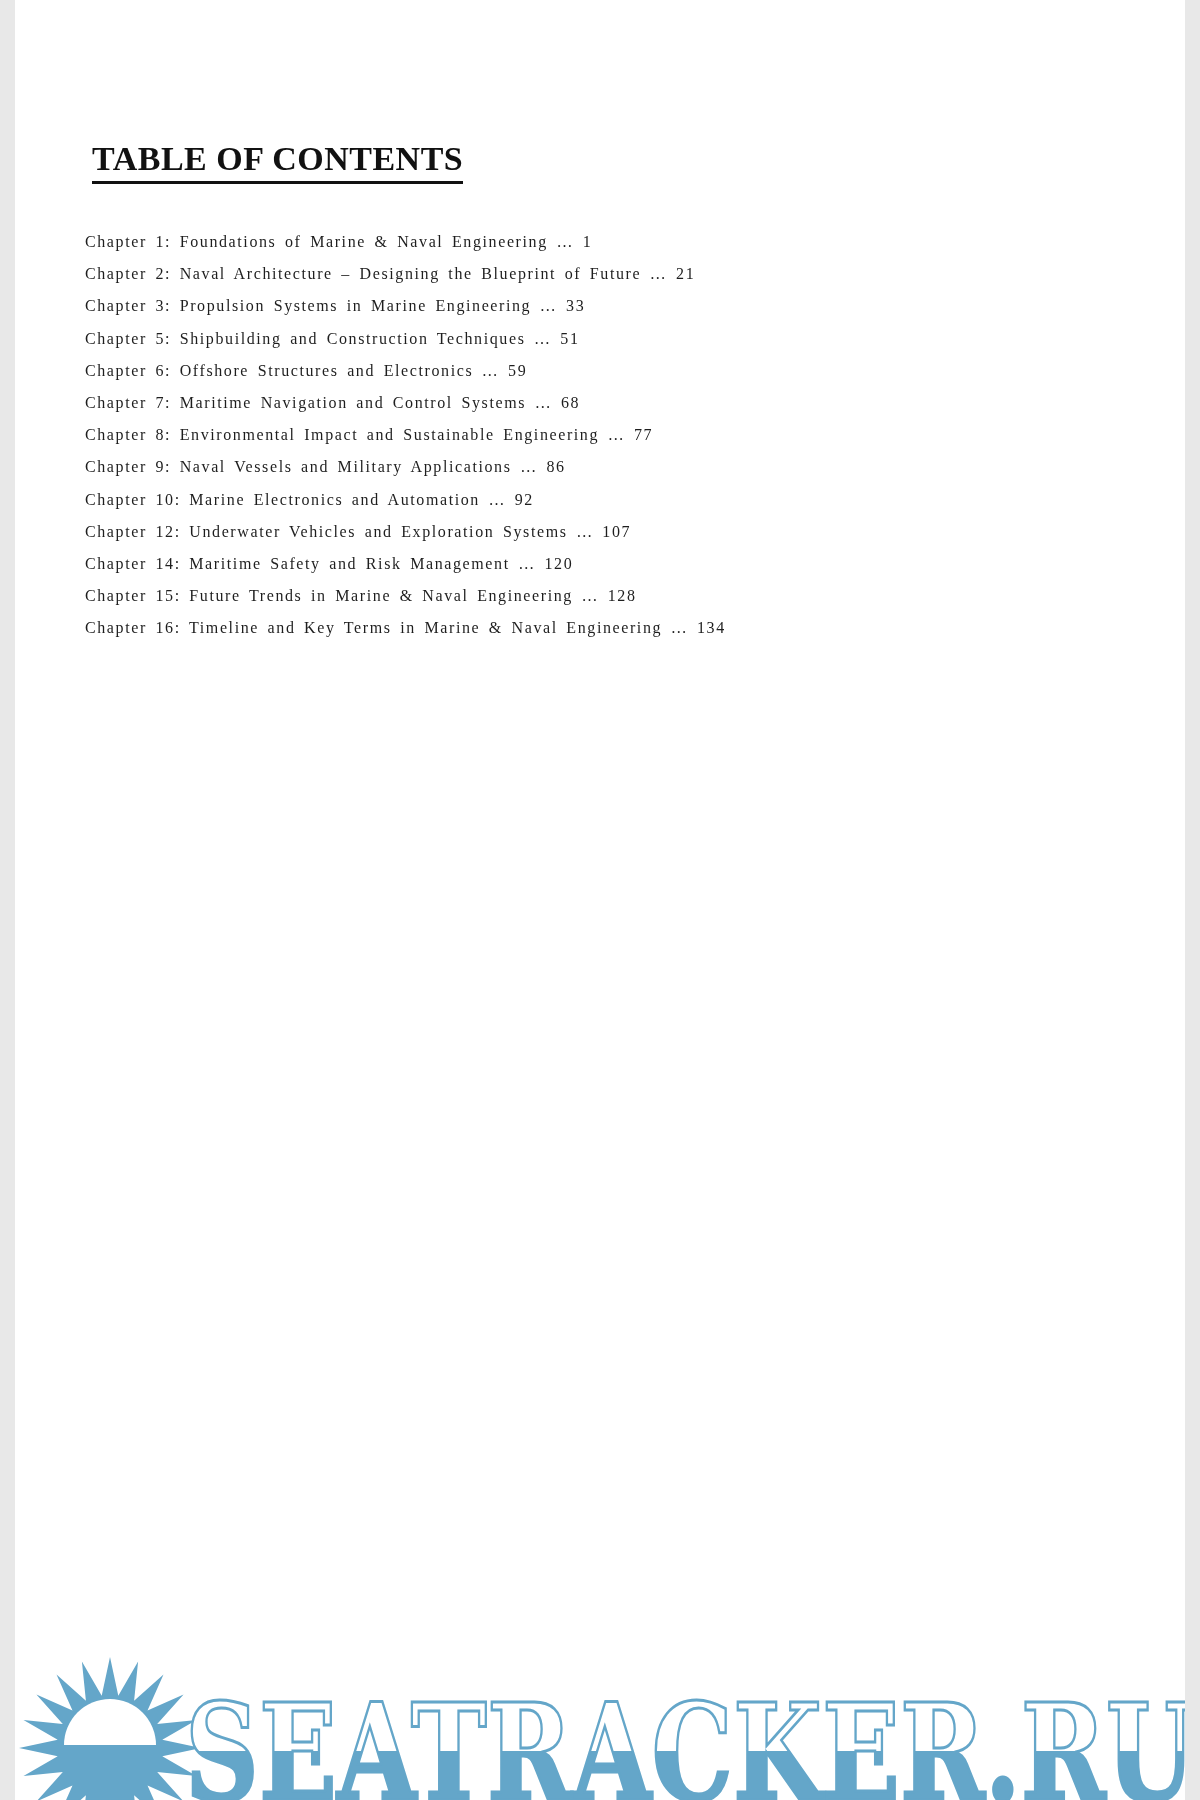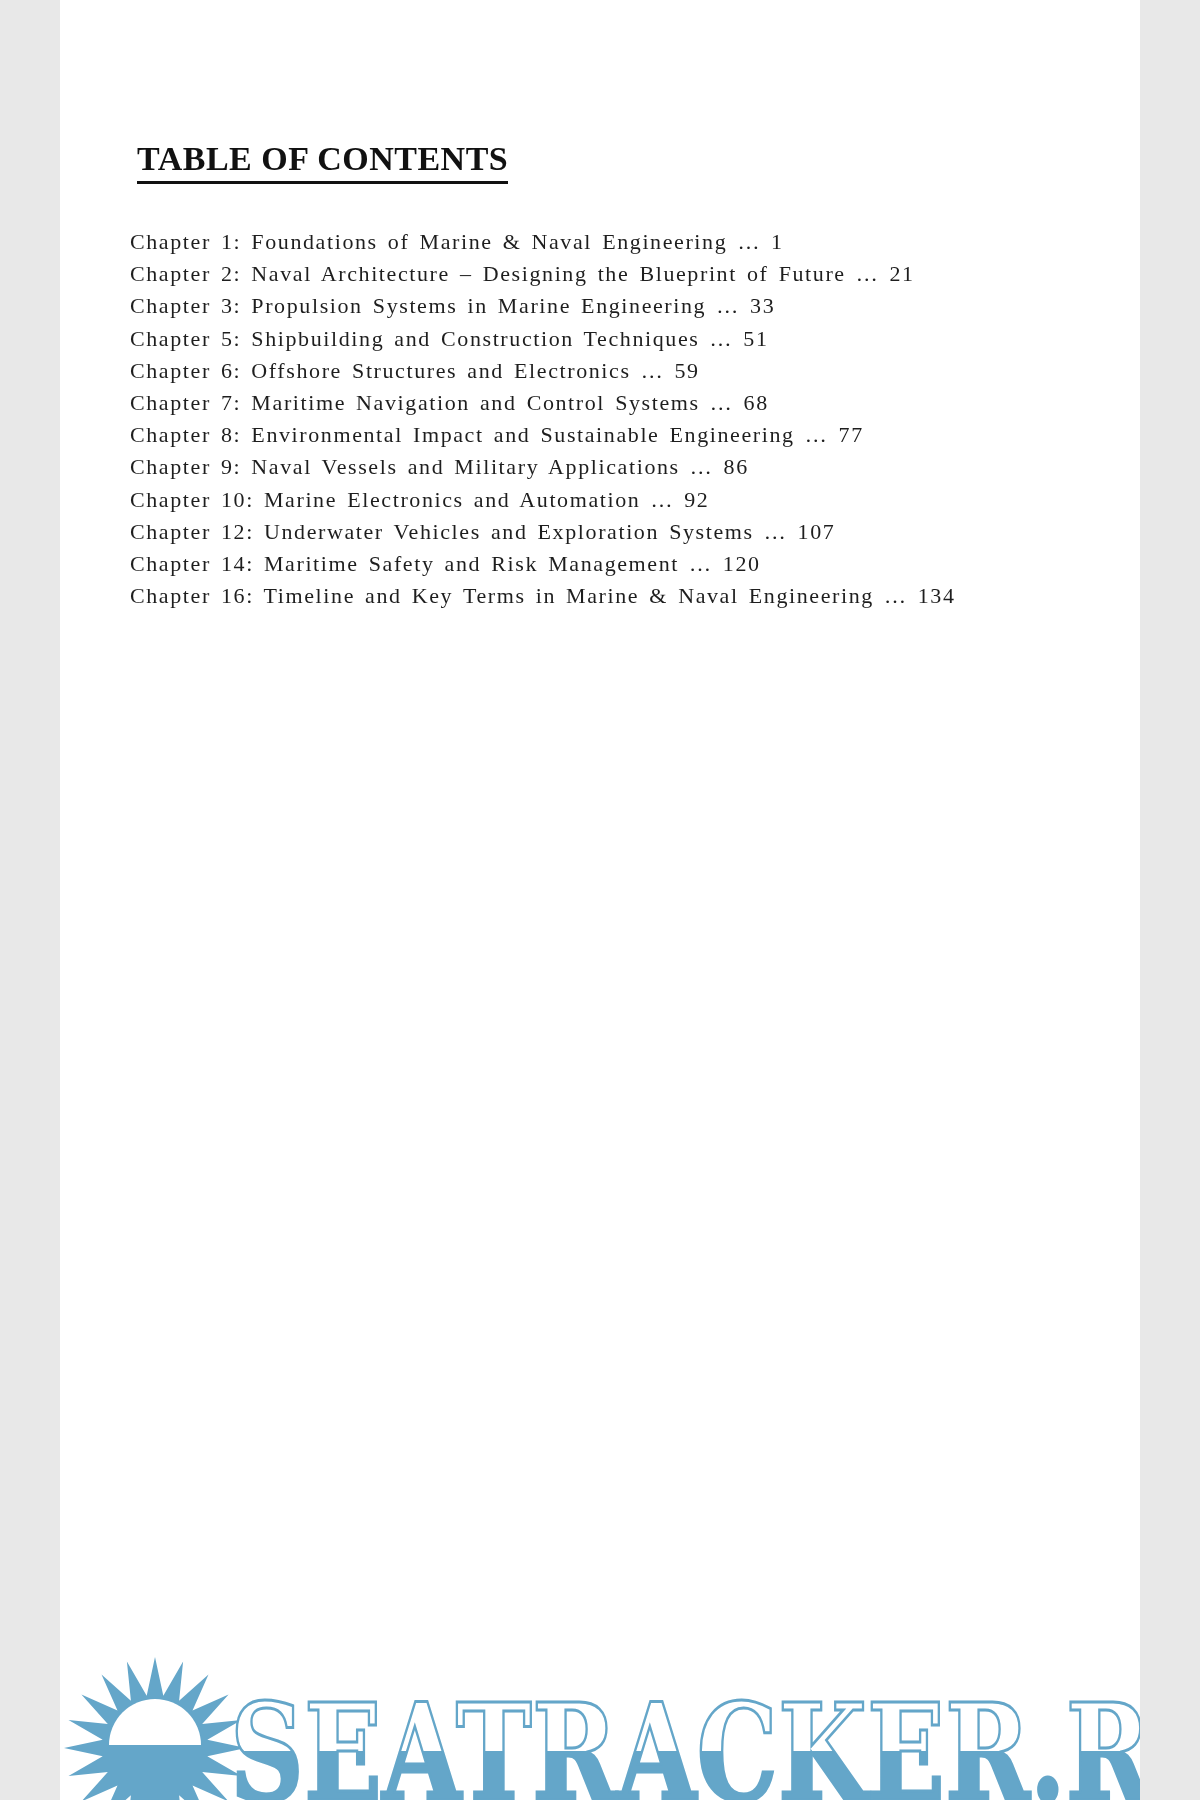--- a/index.html
+++ b/index.html
@@ -1,18 +1,18 @@
 <!DOCTYPE html>
 <html><head>
 <meta charset="utf-8">
 <style>
   html, body { margin: 0; padding: 0; background: #e8e8e8; }
   .page {
     position: relative;
-    width: 1080px;
+    width: 1170px;
     height: 1800px;
     margin: 0 auto;
     background: #ffffff;
     overflow: hidden;
     font-family: "Liberation Serif", serif;
   }
   .doc-title {
     position: absolute;
     left: 77px;
     top: 139px;
@@ -27,21 +27,21 @@
     padding-bottom: 1px;
     line-height: 1.2;
   }
   .toc-list {
     position: absolute;
     left: 70px;
     top: 226px;
     margin: 0;
     padding: 0;
     list-style: none;
-    font-size: 22px;
+    font-size: 16px;
     line-height: 32.2px;
     letter-spacing: 1.6px;
     word-spacing: 3px;
     color: #1e1e1e;
     font-weight: 400;
   }
   .toc-list li { white-space: nowrap; }
   .watermark {
     position: absolute;
     left: 0;
@@ -65,20 +65,21 @@
       <li><span>Chapter 2: Naval Architecture – Designing the Blueprint of Future</span> <span>…</span> <span>21</span></li>
       <li><span>Chapter 3: Propulsion Systems in Marine Engineering</span> <span>…</span> <span>33</span></li>
       <li><span>Chapter 5: Shipbuilding and Construction Techniques</span> <span>…</span> <span>51</span></li>
       <li><span>Chapter 6: Offshore Structures and Electronics</span> <span>…</span> <span>59</span></li>
       <li><span>Chapter 7: Maritime Navigation and Control Systems</span> <span>…</span> <span>68</span></li>
       <li><span>Chapter 8: Environmental Impact and Sustainable Engineering</span> <span>…</span> <span>77</span></li>
       <li><span>Chapter 9: Naval Vessels and Military Applications</span> <span>…</span> <span>86</span></li>
       <li><span>Chapter 10: Marine Electronics and Automation</span> <span>…</span> <span>92</span></li>
       <li><span>Chapter 12: Underwater Vehicles and Exploration Systems</span> <span>…</span> <span>107</span></li>
       <li><span>Chapter 14: Maritime Safety and Risk Management</span> <span>…</span> <span>120</span></li>
+      <li><span>Chapter 15: Future Trends in Marine &amp; Naval Engineering</span> <span>…</span> <span>128</span></li>
       <li><span>Chapter 16: Timeline and Key Terms in Marine &amp; Naval Engineering</span> <span>…</span> <span>134</span></li>
     </ol>
 
   <div class="watermark">
     <svg width="1200" height="400" viewBox="0 0 1200 400" xmlns="http://www.w3.org/2000/svg">
       <defs>
         <linearGradient id="halffill" gradientUnits="userSpaceOnUse" x1="0" y1="262" x2="0" y2="360">
           <stop offset="0" stop-color="#ffffff"></stop>
           <stop offset="0.5" stop-color="#ffffff"></stop>
           <stop offset="0.5" stop-color="#64a6c9"></stop>

